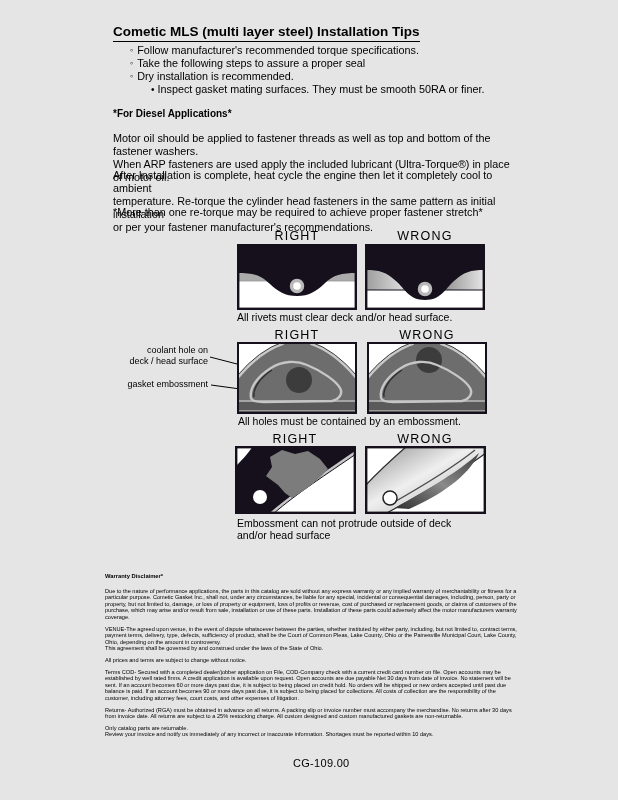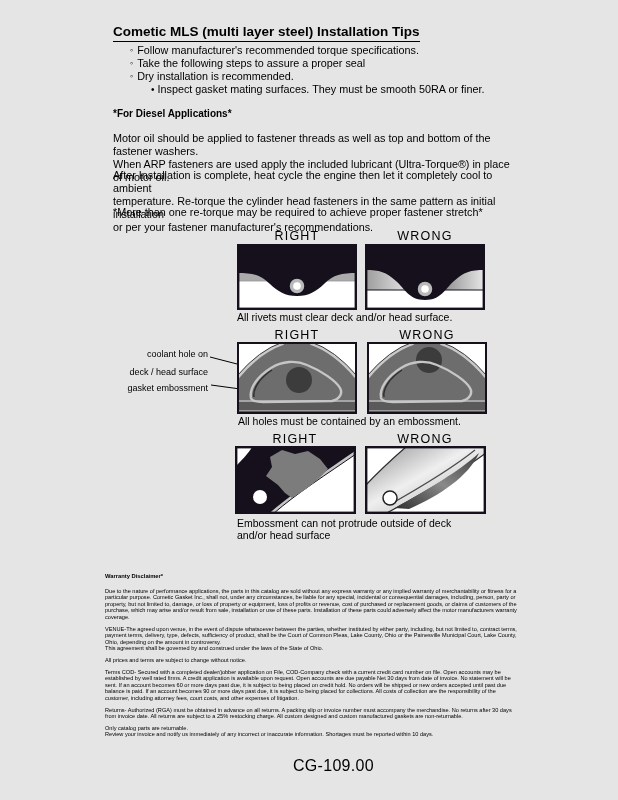--- a/index.html
+++ b/index.html
@@ -28,30 +28,30 @@
   .panel svg { display:block; }
   .pn-r1r { left:237px; top:244px; } .pn-r1w { left:365px; top:244px; }
   .pn-r2r { left:237px; top:342px; } .pn-r2w { left:367px; top:342px; }
   .pn-r3r { left:235px; top:446px; } .pn-r3w { left:365px; top:446px; }
 
   .caption { font-size:10.5px; line-height:12px; white-space:pre-line; }
   .cap1 { left:237px; top:311px; }
   .cap2 { left:238px; top:415px; }
   .cap3 { left:237px; top:517px; }
 
-  .dg-label { width:90px; text-align:right; font-size:9px; line-height:18px; white-space:pre-line; }
+  .dg-label { width:90px; text-align:right; font-size:9px; line-height:11px; white-space:pre-line; }
   .lbl-coolant { left:118px; top:345px; }
   .lbl-emboss  { left:118px; top:379px; }
   .leaders { left:140px; top:340px; }
 
   .warranty { left:105px; top:573px; width:415px; font-size:5.6px; line-height:6.6px; }
   .w-h { font-weight:bold; margin-bottom:8px; font-size:5.8px; }
   .w-p { margin:0 0 5px 0; white-space:pre-line; }
 
-  .footer-code { left:293px; top:757px; font-size:16px; letter-spacing:0.3px; }
+  .footer-code { left:293px; top:757px; font-size:11px; letter-spacing:0.3px; }
 </style>
 </head>
 <body>
 
 <div class="page">
 
   <div class="abs title">Cometic MLS (multi layer steel) Installation Tips</div>
 
   <div class="abs tips">
     <div class="tip"><span class="bu">◦</span><span>Follow manufacturer's recommended torque specifications.</span></div>

